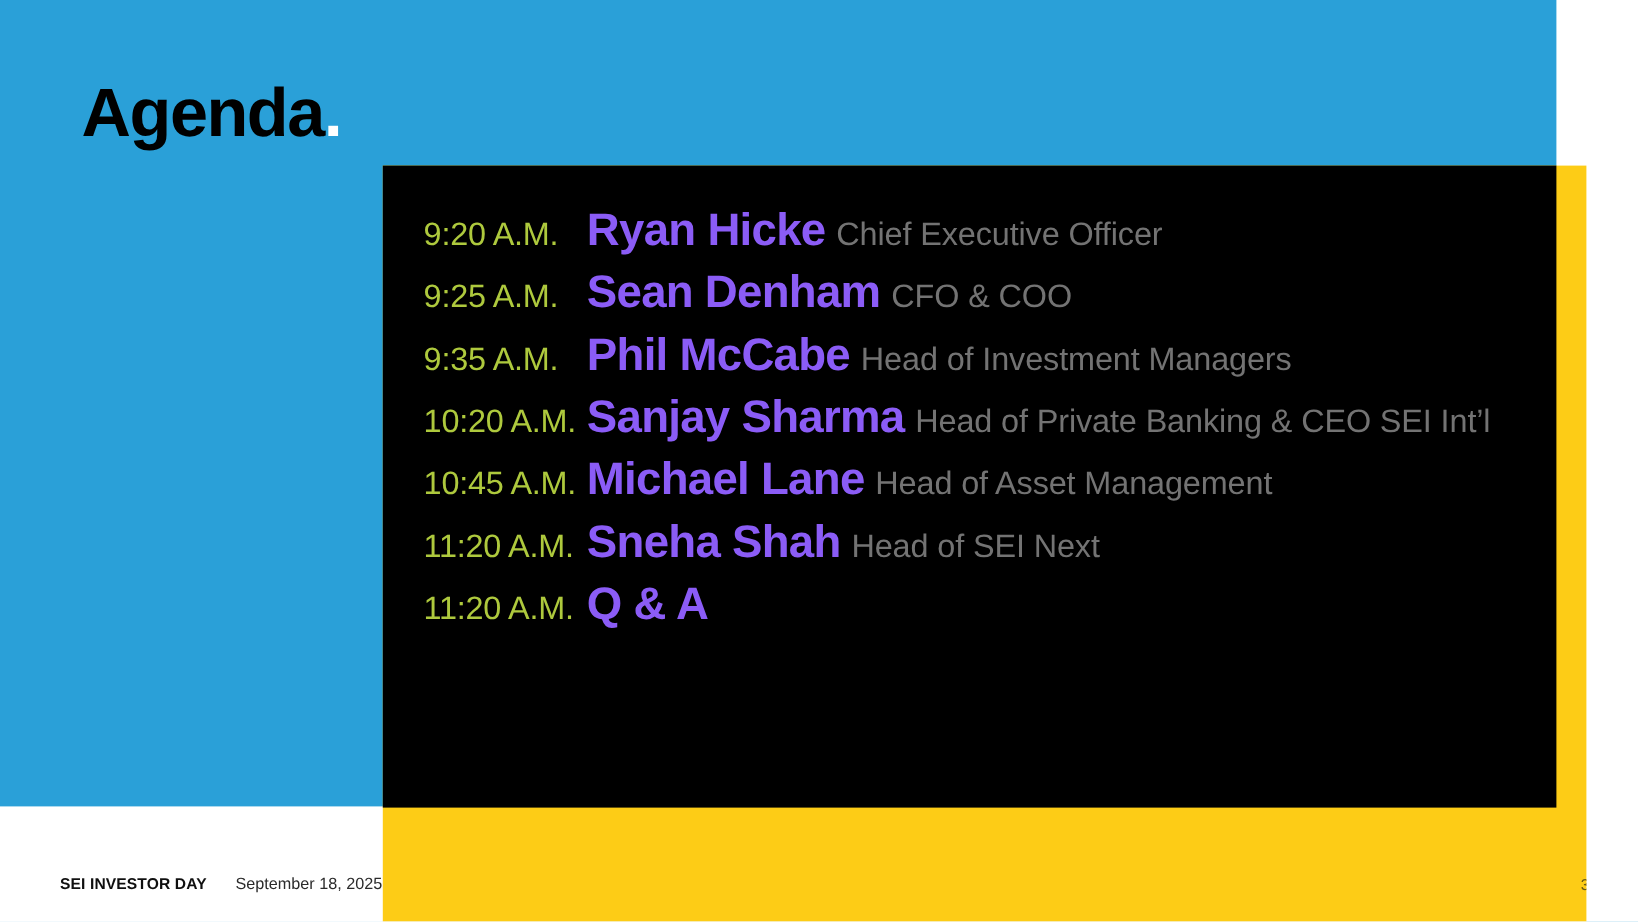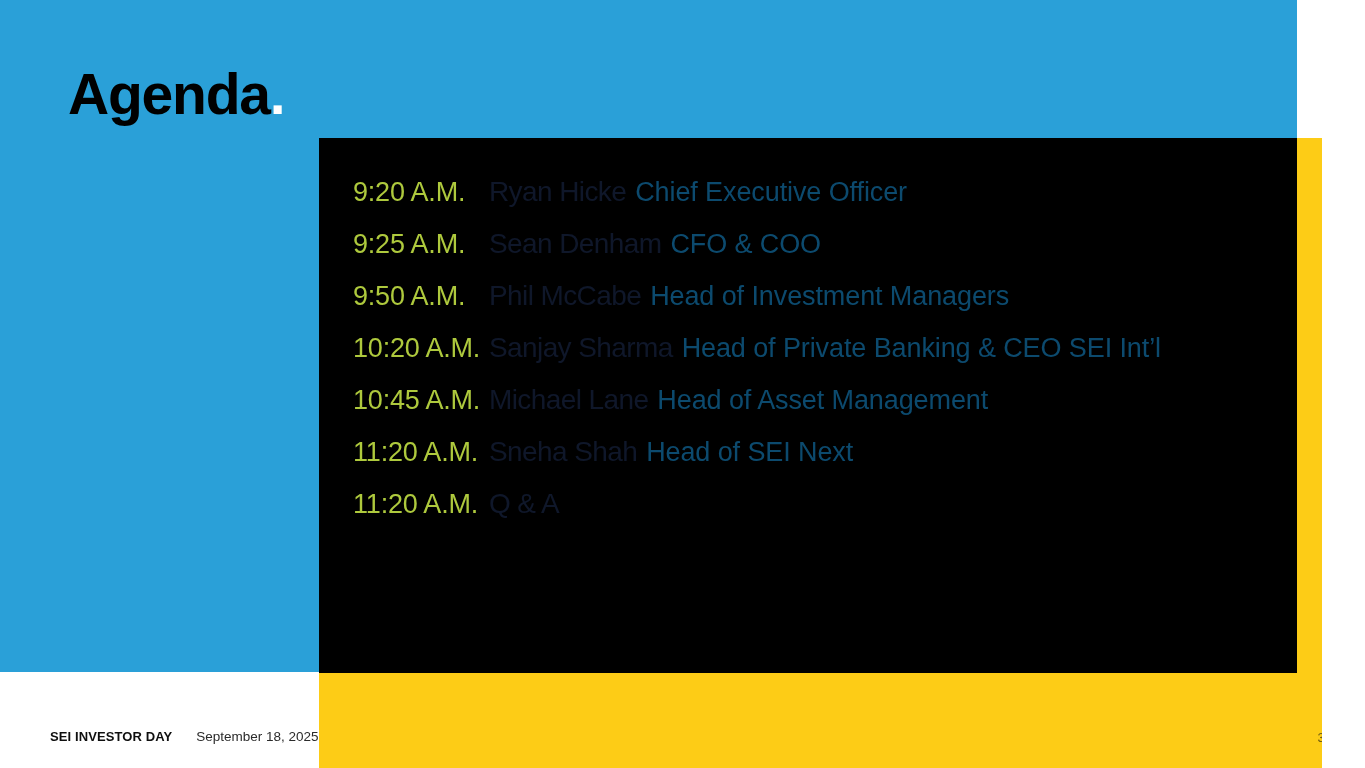--- a/index.html
+++ b/index.html
@@ -79,32 +79,32 @@
   .row-time {
     display: inline-block;
     width: 136px;
     font-size: 27px;
     color: #aec93d;
     font-weight: 400;
     letter-spacing: -0.2px;
     vertical-align: baseline;
   }
   .row-name {
-    font-size: 28px;
-    font-weight: 400;
-    color: #0f172a;
+    font-size: 38px;
+    font-weight: 700;
+    color: #8b5cf6;
     letter-spacing: -0.6px;
   }
   .row-name:not(:empty) {
     margin-right: 9px;
   }
   .row-role {
     font-size: 27px;
     font-weight: 400;
-    color: #0c4a6e;
+    color: #737373;
     letter-spacing: -0.1px;
   }
 
   
   .footer-left {
     position: absolute;
     left: 50px;
     top: 729px;
     white-space: nowrap;
     font-size: 0;
@@ -141,21 +141,21 @@
   <div class="block-black"></div>
 
   <div class="title"><span>Agenda</span><span class="dot">.</span></div>
 
   <div class="agenda">
 
     <div class="agenda-row"><span class="row-time">9:20 A.M.</span><span class="row-name">Ryan Hicke</span><span class="row-role">Chief Executive Officer</span></div>
 
     <div class="agenda-row"><span class="row-time">9:25 A.M.</span><span class="row-name">Sean Denham</span><span class="row-role">CFO &amp; COO</span></div>
 
-    <div class="agenda-row"><span class="row-time">9:50 A.M.</span><span class="row-name">Phil McCabe</span><span class="row-role">Head of Investment Managers</span></div>
+    <div class="agenda-row"><span class="row-time">9:35 A.M.</span><span class="row-name">Phil McCabe</span><span class="row-role">Head of Investment Managers</span></div>
 
 
     <div class="agenda-row"><span class="row-time">10:20 A.M.</span><span class="row-name">Sanjay Sharma</span><span class="row-role">Head of Private Banking &amp; CEO SEI Int’l</span></div>
 
     <div class="agenda-row"><span class="row-time">10:45 A.M.</span><span class="row-name">Michael Lane</span><span class="row-role">Head of Asset Management</span></div>
 
     <div class="agenda-row"><span class="row-time">11:20 A.M.</span><span class="row-name">Sneha Shah</span><span class="row-role">Head of SEI Next</span></div>
 
     <div class="agenda-row"><span class="row-time">11:20 A.M.</span><span class="row-name">Q &amp; A</span><span class="row-role"></span></div>
 

